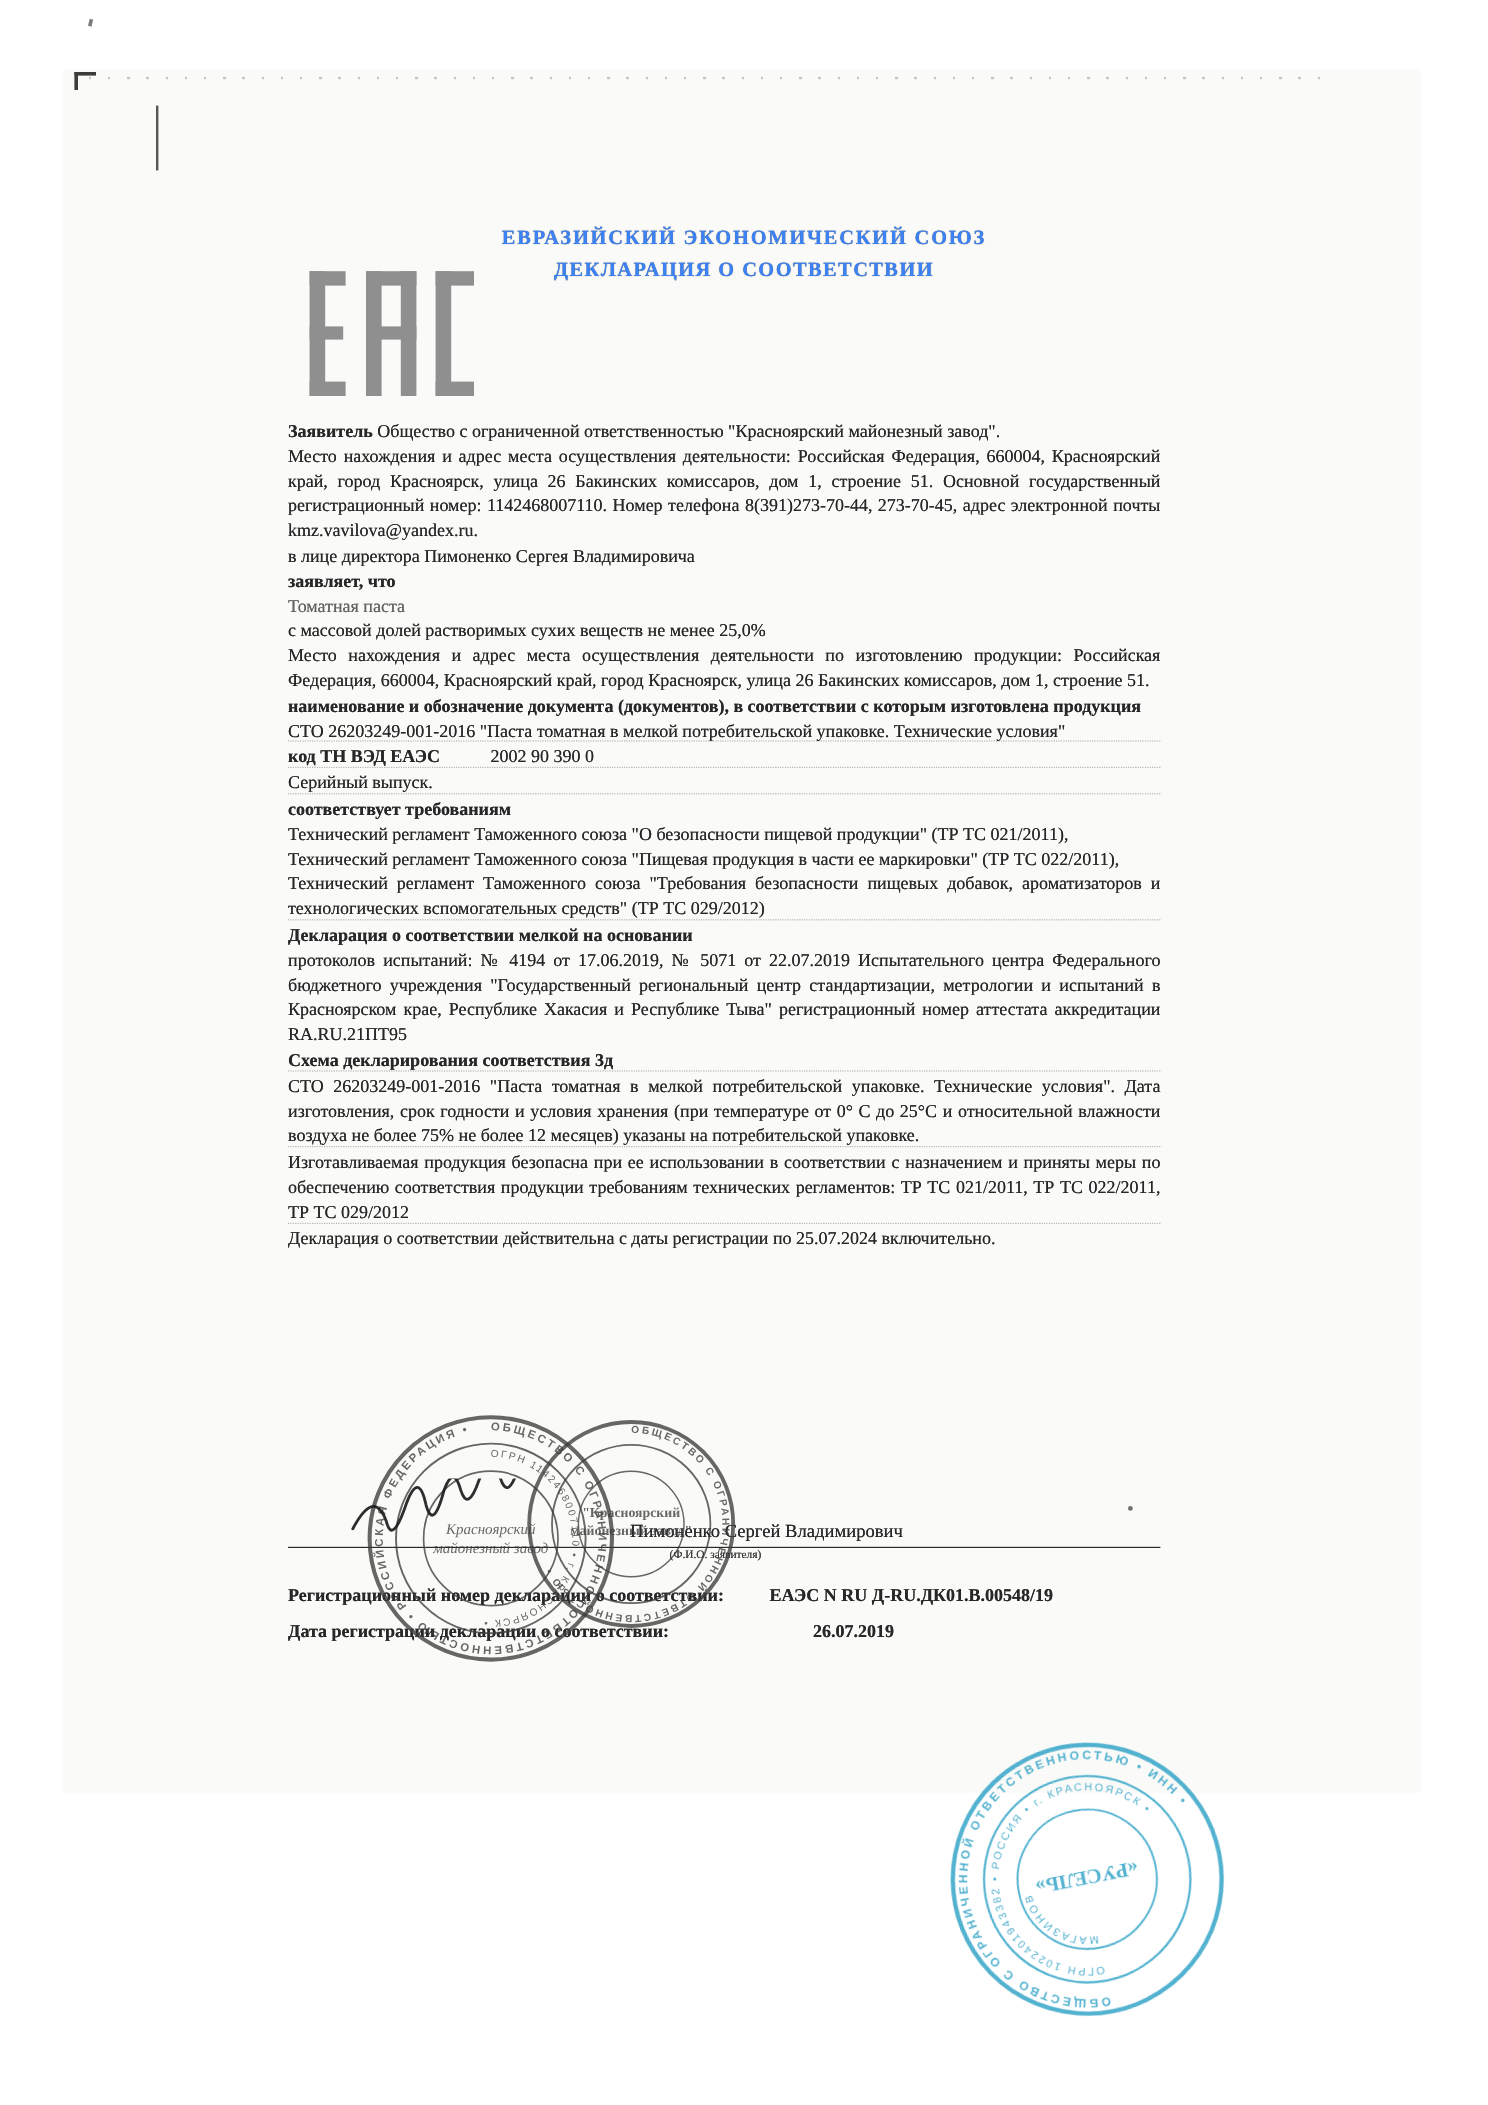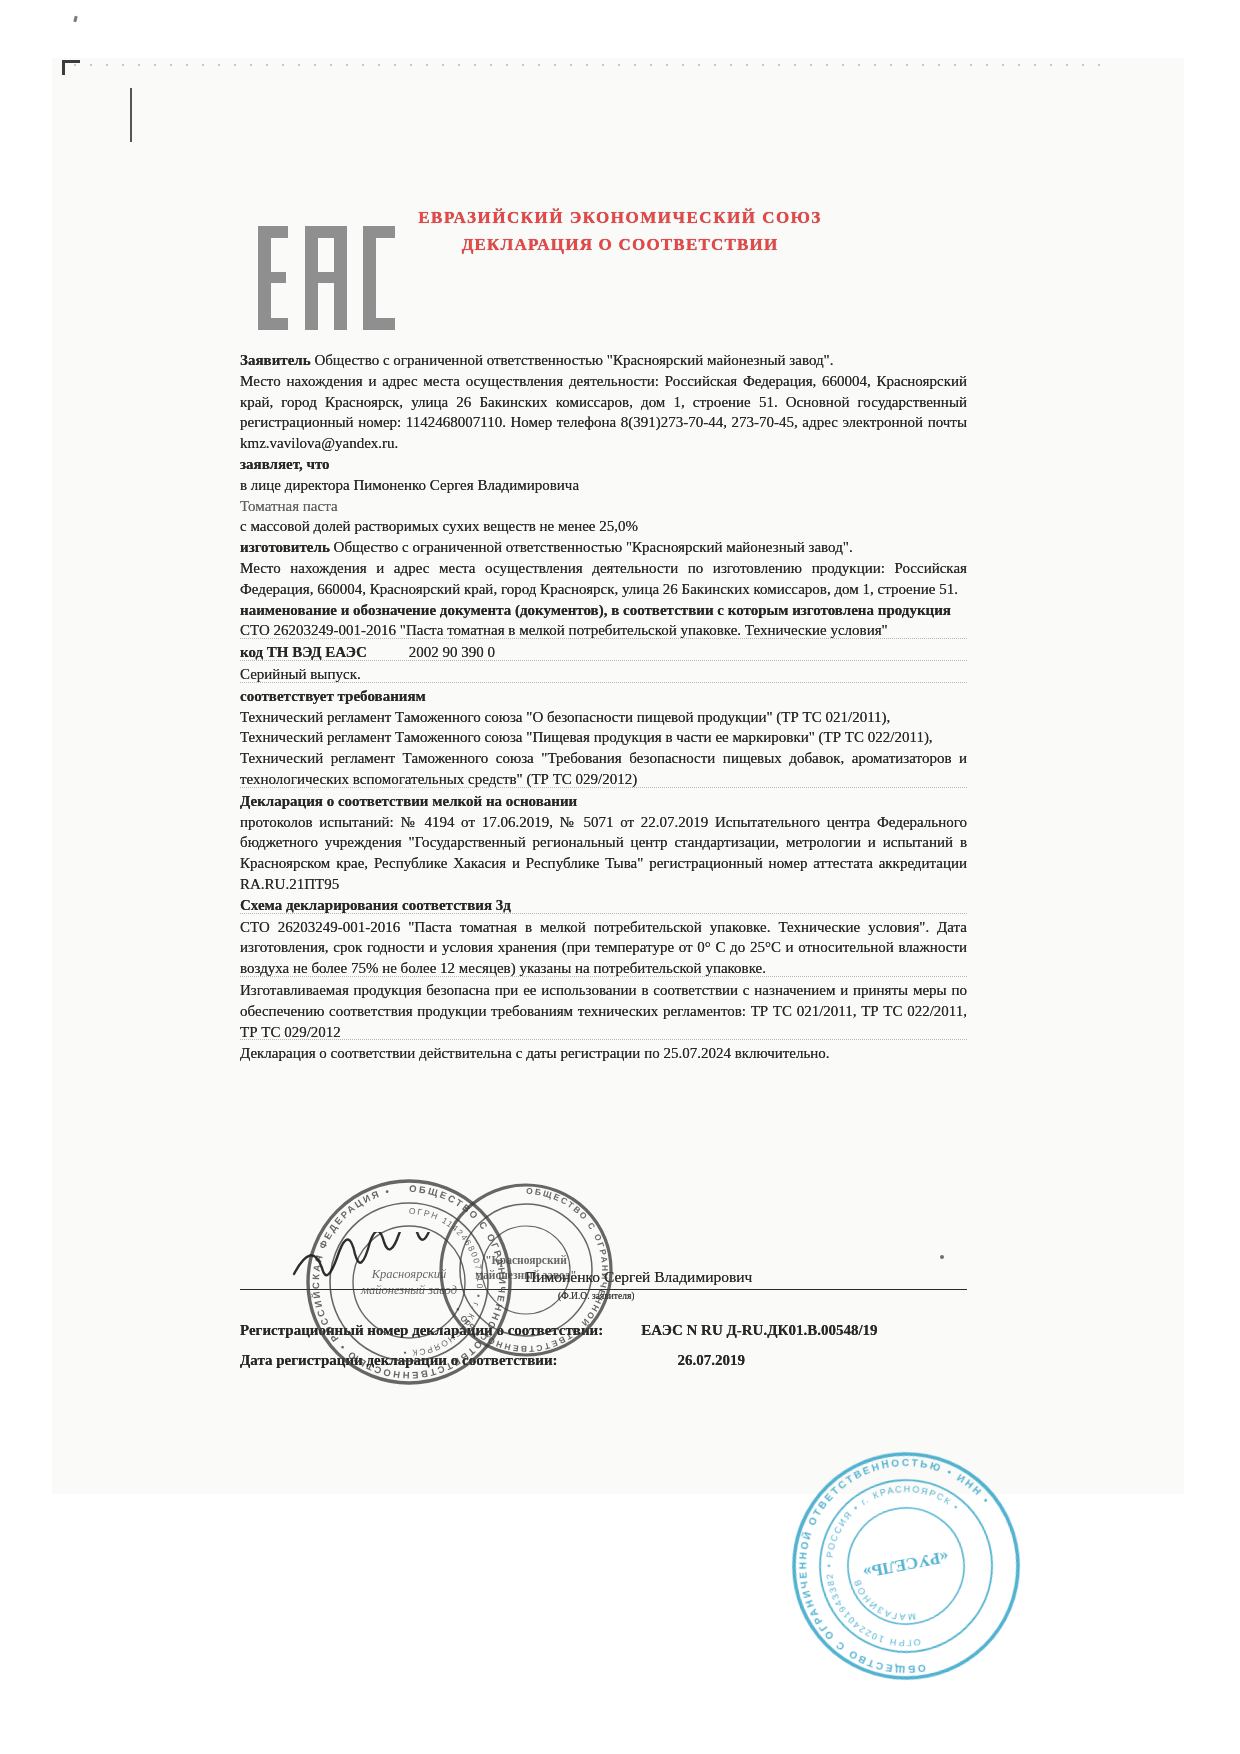--- a/index.html
+++ b/index.html
@@ -11,21 +11,21 @@
                border-left:3px solid #1b1b1b;border-top:3px solid #1b1b1b;opacity:.85;}
   .dust-line{position:absolute;left:74px;top:64px;width:1040px;height:2px;opacity:.45;
              background:repeating-linear-gradient(90deg,#8a8a8a 0 2px,transparent 2px 16px);}
   .edge-line{position:absolute;left:130px;top:88px;width:2px;height:54px;background:#2c2c2c;opacity:.8;}
   .speck{position:absolute;left:74px;top:16px;width:3px;height:6px;background:#444;transform:rotate(14deg);opacity:.7;}
   .speck2{position:absolute;left:940px;top:1255px;width:4px;height:4px;border-radius:50%;background:#333;opacity:.7;}
   
   .eac{position:absolute;left:250px;top:222px;width:150px;height:112px;}
   .eac svg{display:block;}
   
-  .header{position:absolute;left:360px;top:208px;width:520px;text-align:center;color:#ef4444;}
+  .header{position:absolute;left:360px;top:188px;width:520px;text-align:center;color:#3b82f6;}
   .header .h1{font-size:17px;font-weight:bold;letter-spacing:1.5px;text-shadow:0 0 .7px #555;}
   .header .h2{font-size:17px;font-weight:bold;letter-spacing:1.2px;margin-top:7px;text-shadow:0 0 .7px #555;}
   
   .content{position:absolute;left:240px;top:350px;width:727px;font-size:15px;line-height:20.8px;
            text-shadow:0 0 .55px rgba(20,20,20,.75);}
   .content p{margin:0;}
   .j{text-align:justify;}
   b{font-weight:bold;}
   .faded{opacity:.72;}
   .tab{display:inline-block;width:42px;}
@@ -81,25 +81,24 @@
   </div>
 
   <div class="header">
     <div class="h1">ЕВРАЗИЙСКИЙ ЭКОНОМИЧЕСКИЙ СОЮЗ</div>
     <div class="h2">ДЕКЛАРАЦИЯ О СООТВЕТСТВИИ</div>
   </div>
 
   <div class="content">
     <p class="j"><b>Заявитель</b> <span>Общество с ограниченной ответственностью "Красноярский майонезный завод".</span></p>
     <p class="j">Место нахождения и адрес места осуществления деятельности: Российская Федерация, 660004, Красноярский край, город Красноярск, улица 26 Бакинских комиссаров, дом 1, строение 51. Основной государственный регистрационный номер: 1142468007110. Номер телефона 8(391)273-70-44, 273-70-45, адрес электронной почты kmz.vavilova@yandex.ru.</p>
+    <p>в лице директора Пимоненко Сергея Владимировича</p>
     <p><b>заявляет, что</b></p>
-    <p>в лице директора Пимоненко Сергея Владимировича</p>
     <p class="faded">Томатная паста</p>
     <p>с массовой долей растворимых сухих веществ не менее 25,0%</p>
-    <p class="j"><b>изготовитель</b> <span>Общество с ограниченной ответственностью "Красноярский майонезный завод".</span></p>
     <p class="j">Место нахождения и адрес места осуществления деятельности по изготовлению продукции: Российская Федерация, 660004, Красноярский край, город Красноярск, улица 26 Бакинских комиссаров, дом 1, строение 51.</p>
     <p class="j"><b>наименование и обозначение документа (документов), в соответствии с которым изготовлена продукция</b></p>
     <p class="j">СТО 26203249-001-2016 "Паста томатная в мелкой потребительской упаковке. Технические условия"</p>
     <div class="formline"></div>
     <p><b>код ТН ВЭД ЕАЭС</b><span class="tab"></span><span>2002 90 390 0</span></p>
     <div class="formline"></div>
     <p>Серийный выпуск.</p>
     <div class="formline"></div>
     <p><b>соответствует требованиям</b></p>
     <p class="j">Технический регламент Таможенного союза "О безопасности пищевой продукции" (ТР ТС 021/2011),</p>

